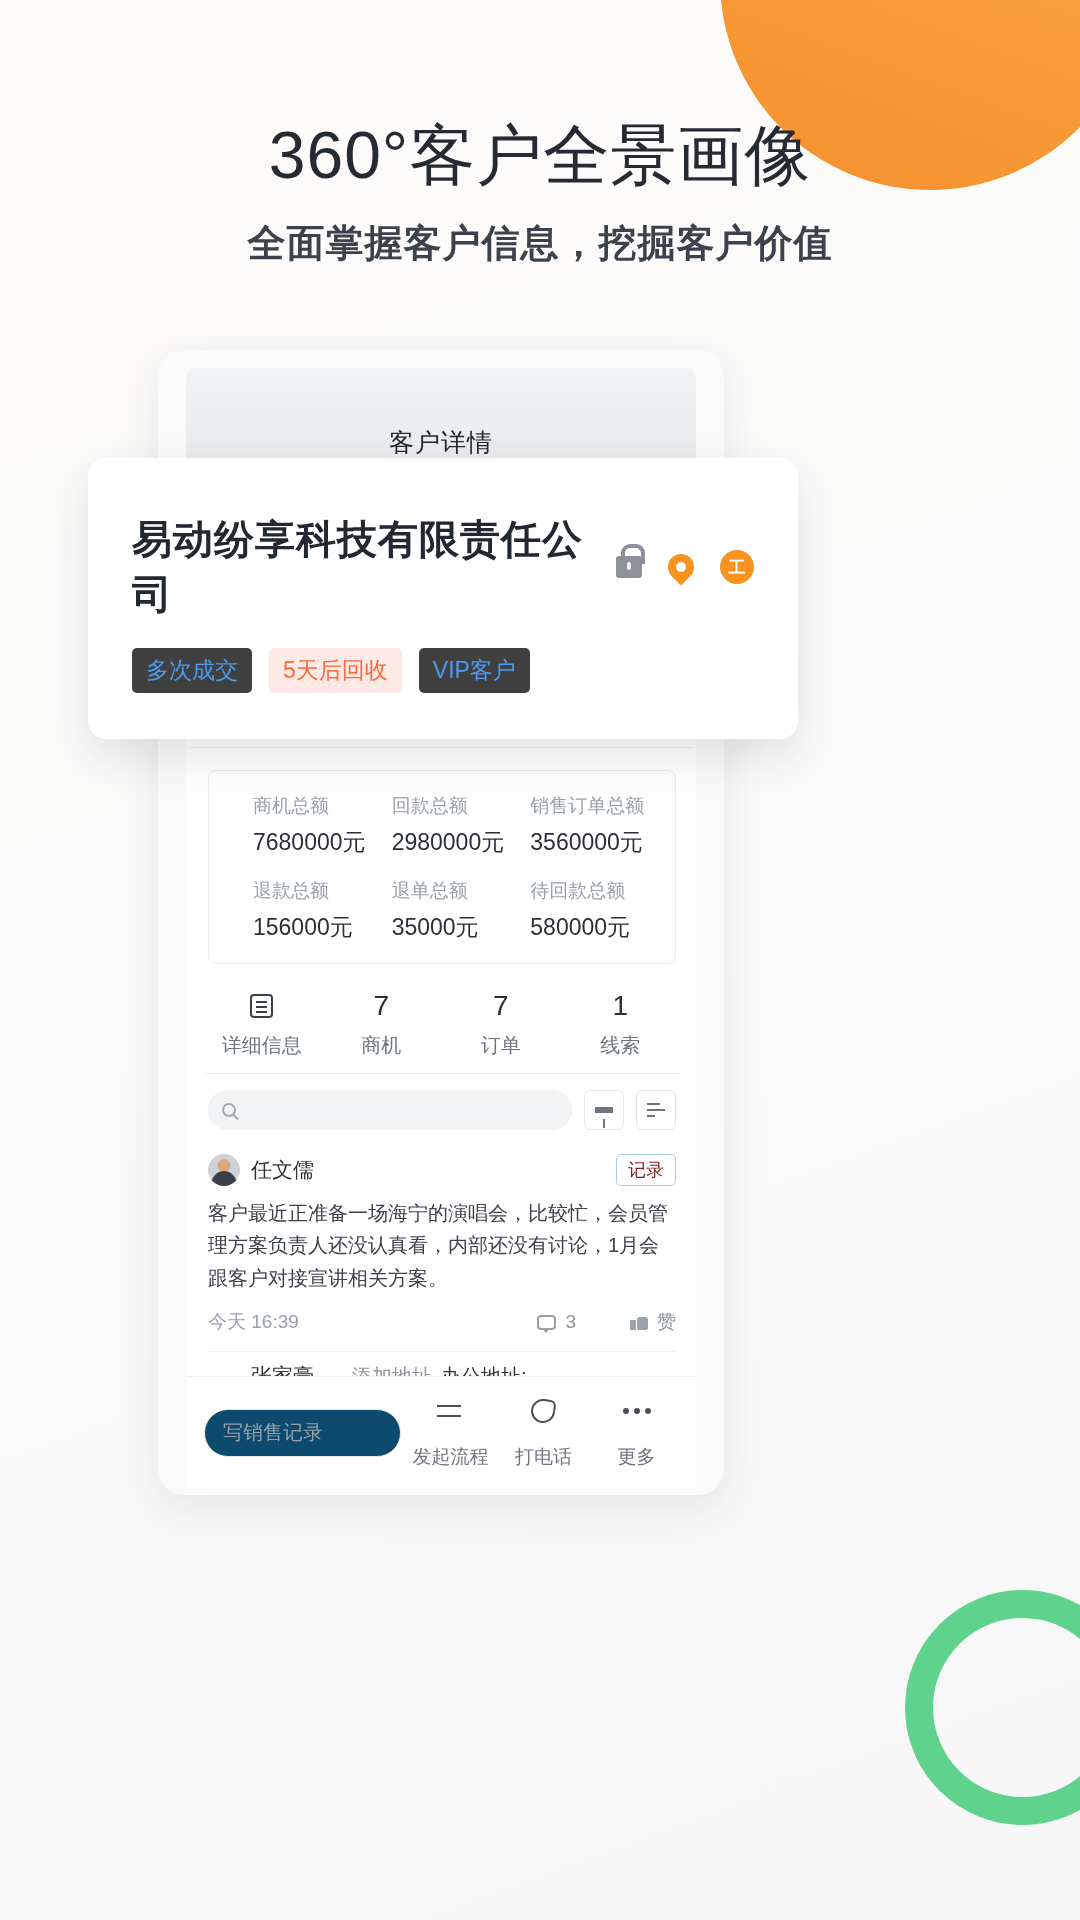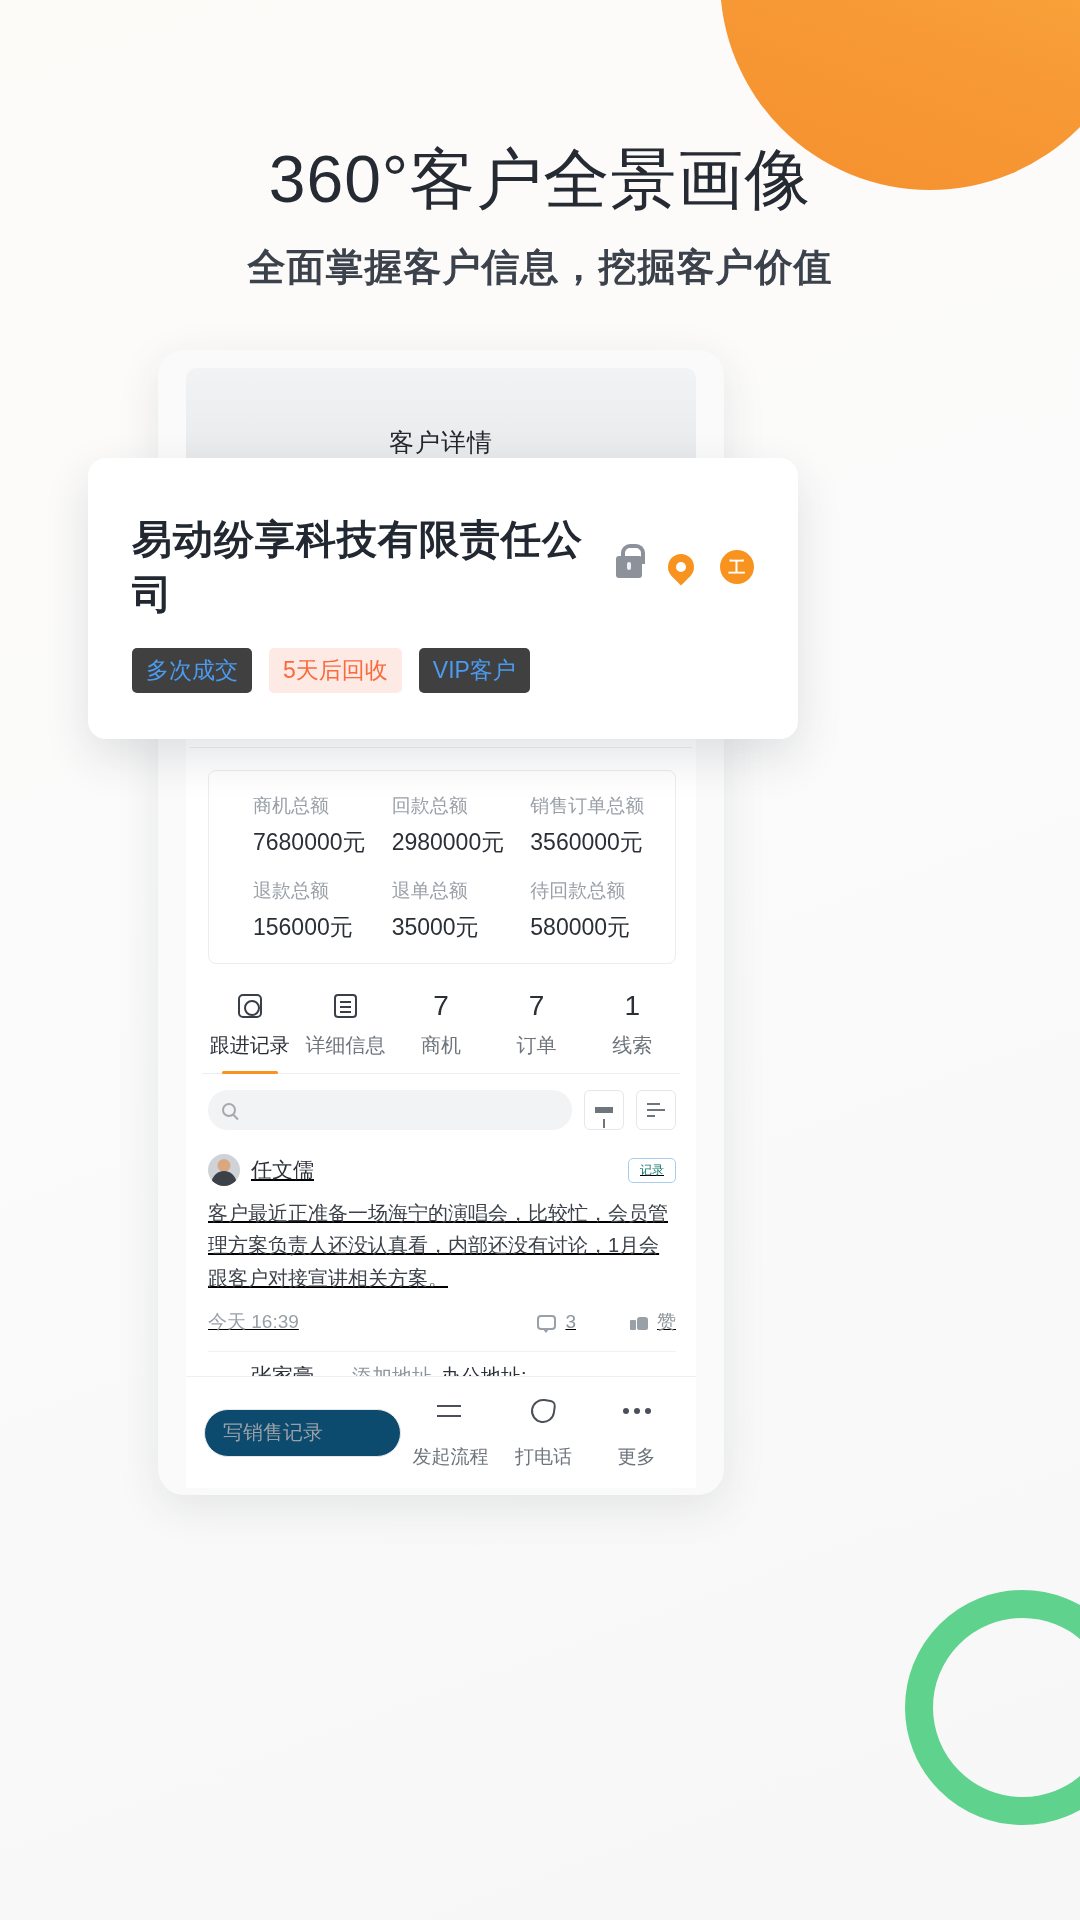--- a/index.html
+++ b/index.html
@@ -35,21 +35,20 @@
     position: absolute;
     top: 118px; left: 0; width: 1080px;
     text-align: center;
   }
   .headline h1 {
     font-size: 66px;
     font-weight: 400;
     letter-spacing: 1px;
     color: #262b33;
     line-height: 1.15;
-    margin-top: 24px;
   }
   .headline h2 {
     margin-top: 24px;
     font-size: 38px;
     font-weight: 700;
     letter-spacing: 1px;
     color: #3c424c;
   }
   
   .phone {
@@ -188,29 +187,29 @@
   }
   .ic-funnel{width:0;height:0;border-left:9px solid #6f757d;border-right:9px solid #6f757d;
     border-top:6px solid #6f757d; position:relative;}
   .ic-funnel:after{content:"";position:absolute;left:-1px;top:6px;width:2px;height:9px;background:#6f757d;}
   .ic-sort{width:18px;height:2px;background:#6f757d;position:relative;}
   .ic-sort:before{content:"";position:absolute;top:-6px;left:0;width:13px;height:2px;background:#6f757d;}
   .ic-sort:after{content:"";position:absolute;top:6px;left:0;width:8px;height:2px;background:#6f757d;}
 
   
   .feed { padding: 4px 20px 0 22px; }
-  .feed-item { padding: 10px 0 16px 0; border-bottom: 1px solid #f0f1f2; text-decoration: underline; }
+  .feed-item { padding: 10px 0 16px 0; border-bottom: 1px solid #f0f1f2; }
   .feed-head { display:flex; align-items:center; gap:11px; }
   .fav { width:32px;height:32px;border-radius:50%;background:#cfd2d6;overflow:hidden;position:relative;flex:0 0 auto;}
   .fav .head{position:absolute;left:50%;top:5px;transform:translateX(-50%);width:13px;height:13px;border-radius:50%;background:#d9a87e;}
   .fav .body{position:absolute;left:50%;bottom:0;transform:translateX(-50%);width:25px;height:15px;border-radius:13px 13px 0 0;background:#3b4049;}
   .fav.blue .body{background:#2d5b82;}
   .feed-name{font-size:21px;color:#2b2f36;}
   .badge-note{
-    margin-left:auto; font-size:12px; color:#0f766e;
+    margin-left:auto; font-size:18px; color:#7f1d1d;
     border:1px solid #a9cdf2; border-radius:5px; padding:3px 11px; background:#fff;
   }
   .feed-body{ font-size:20px; color:#3c414a; line-height:1.62; margin-top:11px; }
   .feed-meta{ display:flex; align-items:center; margin-top:15px; font-size:19px; color:#9aa0a8; }
   .feed-time{ flex:0 0 auto; }
   .meta-actions{ margin-left:auto; display:flex; align-items:center; gap:54px; }
   .meta-act{ display:flex; align-items:center; gap:9px; color:#8e949c; font-size:19px; }
   .ic-comment{width:19px;height:15px;border:2px solid #9aa0a8;border-radius:4px;position:relative;}
   .ic-comment:after{content:"";position:absolute;left:3px;bottom:-5px;
     border-left:4px solid transparent;border-right:4px solid transparent;border-top:5px solid #9aa0a8;}
@@ -360,26 +359,20 @@
             <div class="stat-value">35000元</div>
           </div>
           <div>
             <div class="stat-label">待回款总额</div>
             <div class="stat-value">580000元</div>
           </div>
         </div>
       </div>
 
       <div class="tabs">
-        <div class="tab active">
-          <div class="tab-top">
-            <span class="ic-clock"></span>
-          </div>
-          <div class="tab-label">跟进记录</div>
-        </div>
         <div class="tab">
           <div class="tab-top">
             <span class="ic-list"></span>
           </div>
           <div class="tab-label">详细信息</div>
         </div>
         <div class="tab">
           <div class="tab-top">7</div>
           <div class="tab-label">商机</div>
         </div>

